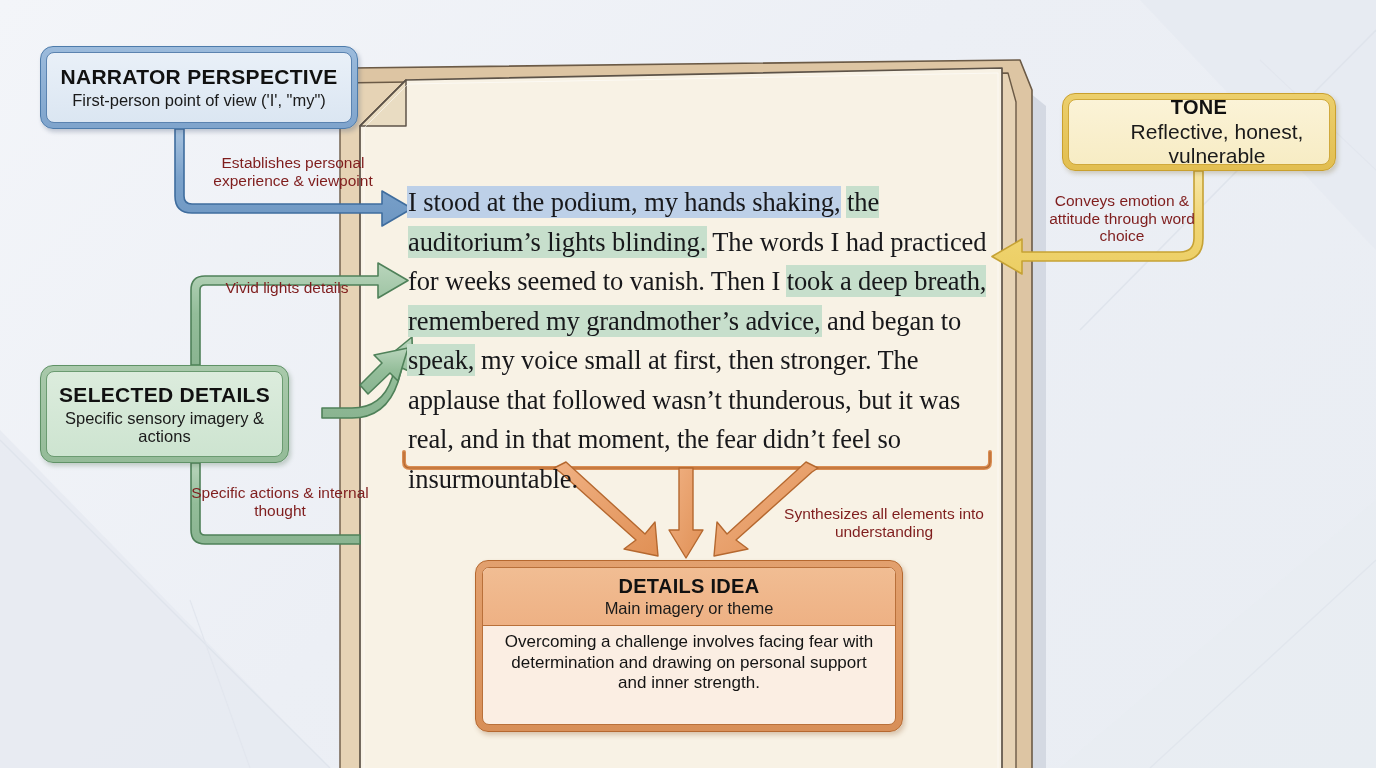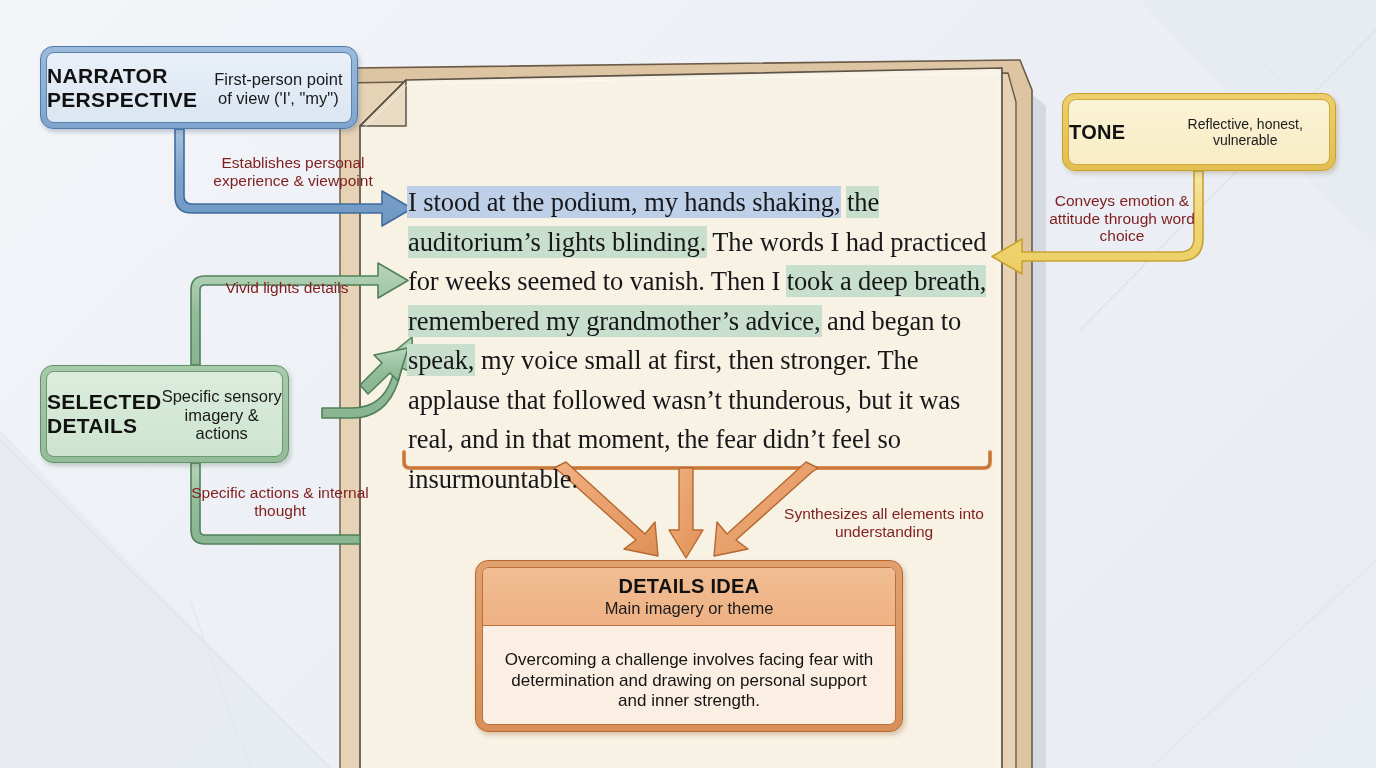--- a/index.html
+++ b/index.html
@@ -23,41 +23,41 @@
     font-family:"Liberation Serif",serif;
     font-size:26.5px;line-height:39.5px;color:#18181b;
     letter-spacing:-0.1px;
   }
   .passage .hl-blue{background:#bdd0e8;box-shadow:0 0 0 1px #bdd0e8;}
   .passage .hl-green{background:#c7dfcc;box-shadow:0 0 0 1px #c7dfcc;}
 
   
   .card{position:absolute;border-radius:13px;box-sizing:border-box;}
   .card .inner{border-radius:8px;box-sizing:border-box;height:100%;width:100%;
-    display:flex;flex-direction:row;align-items:center;justify-content:center;}
+    display:flex;flex-direction:column;align-items:center;justify-content:center;}
   .card .ttl{font-weight:bold;letter-spacing:.3px;color:#111;}
   .card .sub{color:#1a1a1a;text-align:center;line-height:1.12;}
 
   
   #narrator{left:40px;top:46px;width:318px;height:83px;
     background:linear-gradient(180deg,#9cbbdc 0%,#7fa4cc 100%);
     border:1.5px solid #4d7bab;padding:5px;
     box-shadow:2px 3px 4px rgba(60,80,110,.28);}
   #narrator .inner{background:linear-gradient(180deg,#e9f0f8 0%,#dbe6f2 100%);border:1px solid #5b83b0;}
   #narrator .ttl{font-size:21px;}
   #narrator .sub{font-size:16.5px;margin-top:2px;}
 
   
   #tone{left:1062px;top:93px;width:274px;height:78px;
     background:linear-gradient(180deg,#eccf6c 0%,#e2be50 100%);
     border:1.5px solid #c9a02e;padding:5px;
     box-shadow:2px 3px 4px rgba(120,100,40,.25);}
   #tone .inner{background:linear-gradient(180deg,#fbf3d7 0%,#f7ecc4 100%);border:1px solid #d0a93c;}
   #tone .ttl{font-size:20px;}
-  #tone .sub{font-size:14px;margin-top:1px;margin-left:36px;}
+  #tone .sub{font-size:21px;margin-top:1px;margin-left:36px;}
 
   
   #selected{left:40px;top:365px;width:249px;height:98px;
     background:linear-gradient(180deg,#a9c9ab 0%,#94bb98 100%);
     border:1.5px solid #5f9266;padding:5px;
     box-shadow:2px 3px 4px rgba(60,95,65,.25);}
   #selected .inner{background:linear-gradient(180deg,#dcecdd 0%,#cde4d0 100%);border:1px solid #6b9b71;}
   #selected .ttl{font-size:21px;}
   #selected .sub{font-size:16.5px;margin-top:2px;}
 
@@ -65,21 +65,21 @@
   #central{left:475px;top:560px;width:428px;height:172px;
     background:linear-gradient(180deg,#e2a06e 0%,#d88f58 100%);
     border:1.5px solid #b5682f;padding:6px;
     box-shadow:2px 3px 5px rgba(140,85,40,.3);}
   #central .inner{background:#fbeee3;border:1px solid #b9703a;
     display:block;overflow:hidden;border-radius:7px;}
   #central .head{background:linear-gradient(180deg,#f1bd93 0%,#eeb184 100%);
     border-bottom:1px solid #b9703a;padding:7px 6px 8px;text-align:center;}
   #central .ttl{font-size:20px;display:block;}
   #central .sub{font-size:16.5px;display:block;margin-top:1px;}
-  #central .body{padding:24px 14px;text-align:center;font-size:17px;
+  #central .body{padding:6px 14px;text-align:center;font-size:17px;
     line-height:1.2;color:#141414;}
 
   
   .clabel{position:absolute;text-align:center;color:#7f1d1d;line-height:1.13;}
   #lbl-establishes{left:198px;top:154px;width:190px;font-size:15.5px;}
   #lbl-vivid{left:212px;top:279px;width:150px;font-size:15.5px;}
   #lbl-specific{left:190px;top:484px;width:180px;font-size:15.5px;}
   #lbl-conveys{left:1046px;top:192px;width:152px;font-size:15.5px;}
   #lbl-synth{left:782px;top:505px;width:204px;font-size:15.5px;}
 

